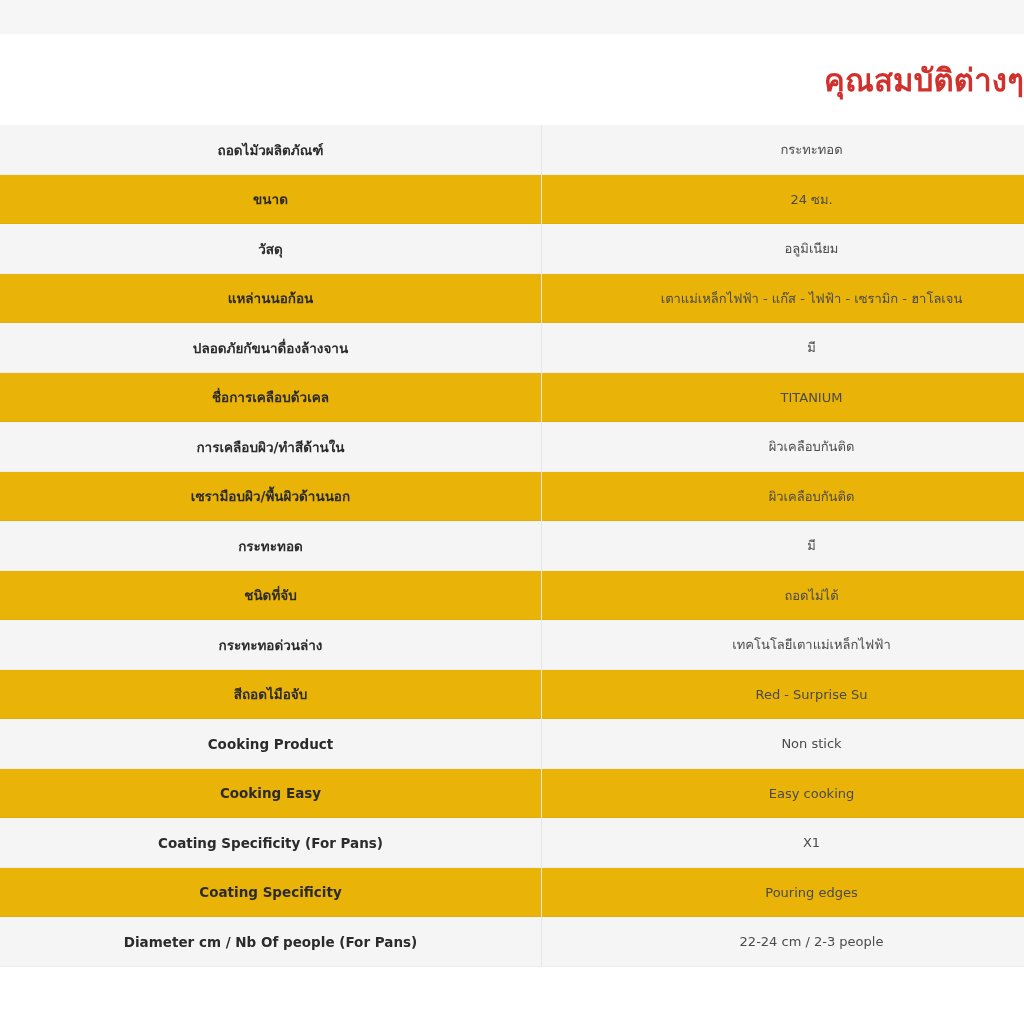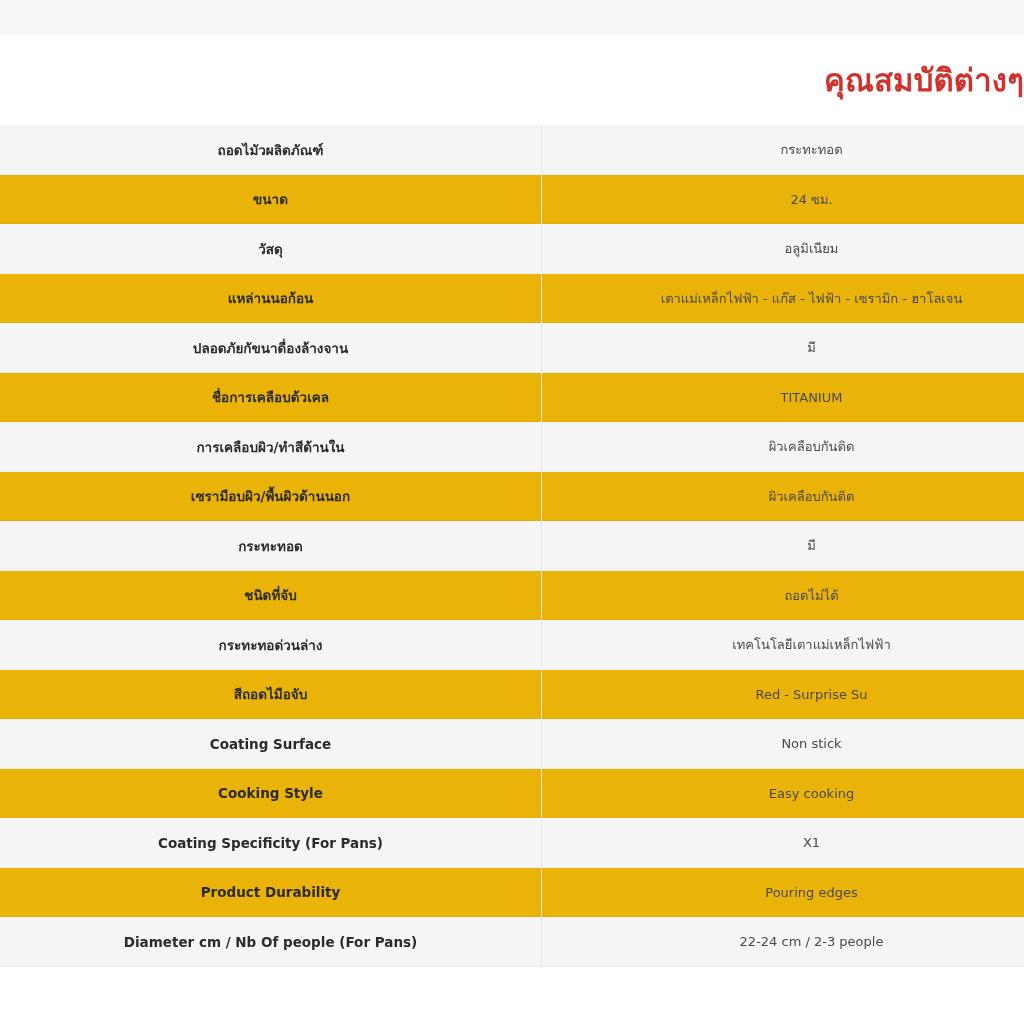--- a/index.html
+++ b/index.html
@@ -157,33 +157,33 @@
           </tr>
           <tr class="odd">
             <td class="label">กระทะทอด่วนล่าง</td>
             <td class="value">เทคโนโลยีเตาแม่เหล็กไฟฟ้า</td>
           </tr>
           <tr class="even">
             <td class="label">สีถอดไมือจับ</td>
             <td class="value">Red - Surprise Su</td>
           </tr>
           <tr class="odd">
-            <td class="label">Coating Surface</td>
+            <td class="label">Cooking Product</td>
             <td class="value">Non stick</td>
           </tr>
           <tr class="even">
-            <td class="label">Cooking Style</td>
+            <td class="label">Cooking Easy</td>
             <td class="value">Easy cooking</td>
           </tr>
           <tr class="odd">
             <td class="label">Coating Specificity (For Pans)</td>
             <td class="value">X1</td>
           </tr>
           <tr class="even">
-            <td class="label">Product Durability</td>
+            <td class="label">Coating Specificity</td>
             <td class="value">Pouring edges</td>
           </tr>
           <tr class="odd">
             <td class="label">Diameter cm / Nb Of people (For Pans)</td>
             <td class="value">22-24 cm / 2-3 people</td>
           </tr>
         </tbody>
     </table>
 
     <div class="bottom-pad"></div>

